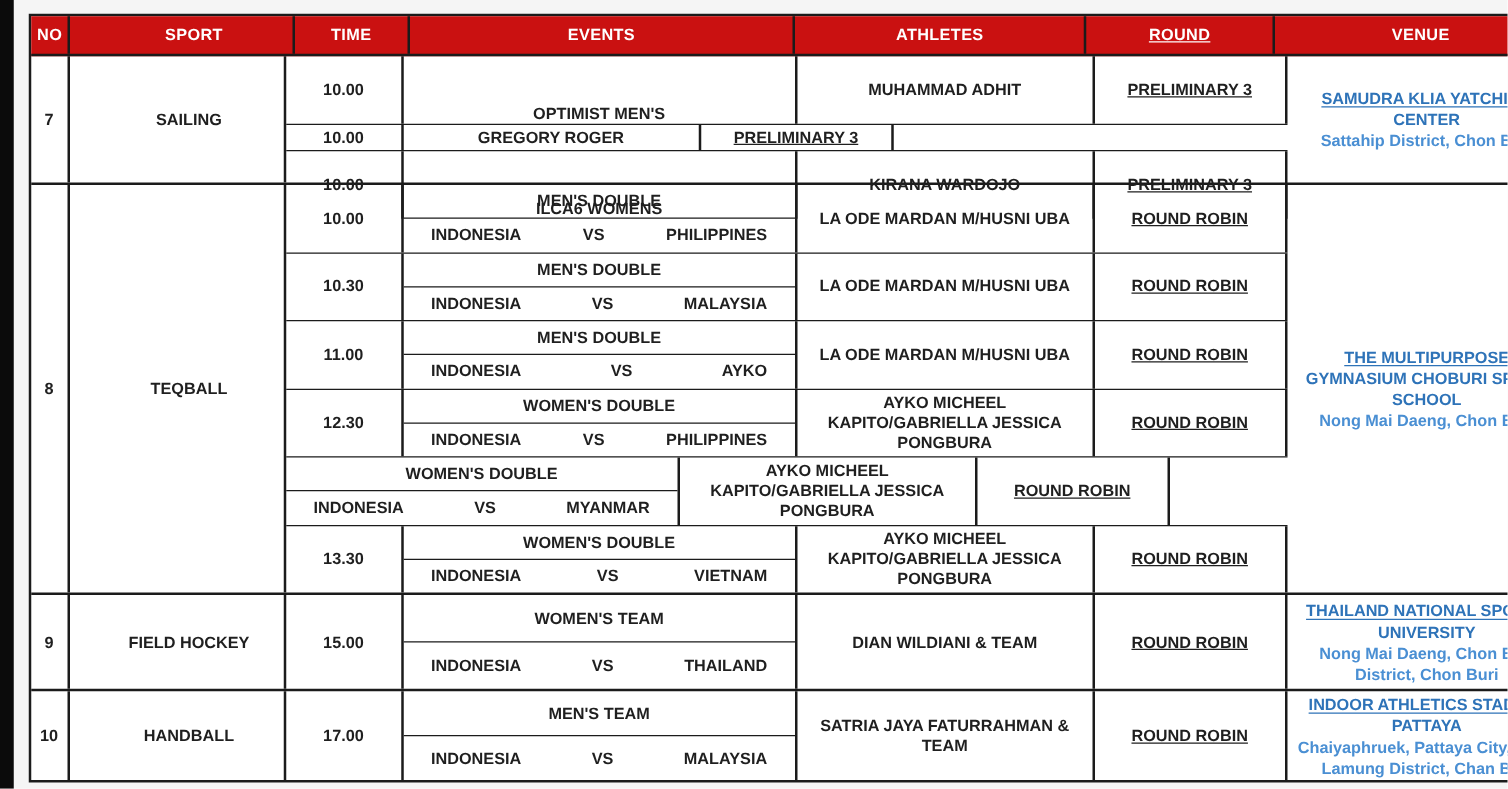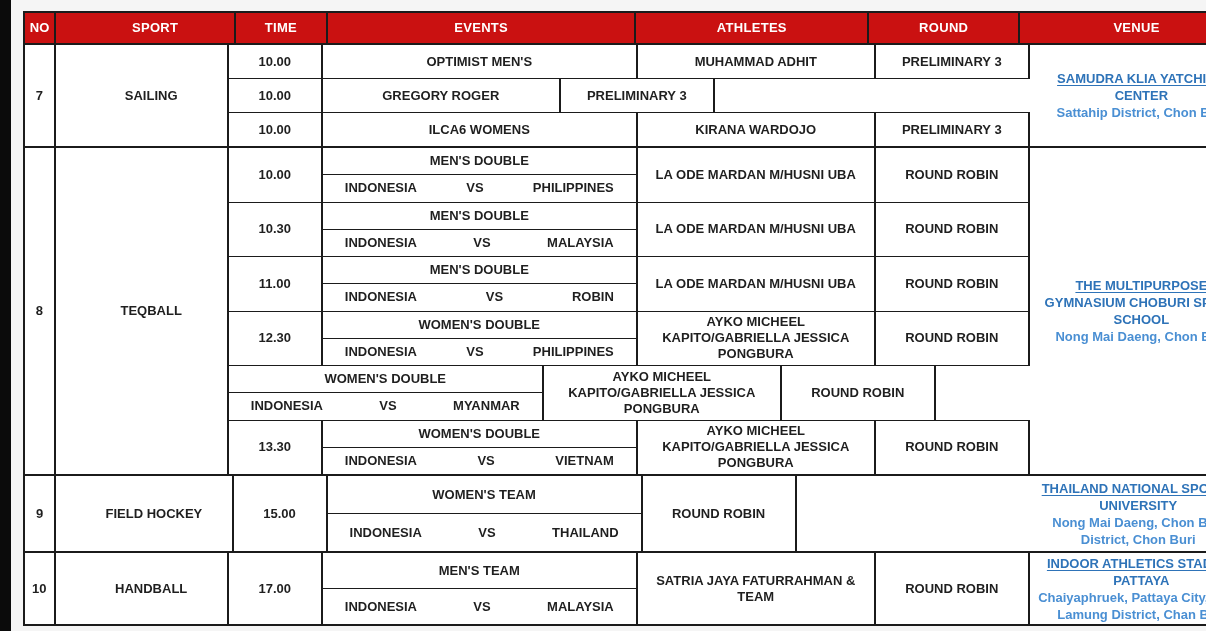--- a/index.html
+++ b/index.html
@@ -5,41 +5,41 @@
   :root{ --bd:#1b1b1b; }
   *{ box-sizing:border-box; margin:0; padding:0; }
   html,body{ width:1206px; height:631px; overflow:hidden; }
   body{ background:#f5f5f5; font-family:"Liberation Sans", sans-serif; }
   .screen{ position:relative; width:1206px; height:631px; overflow:hidden;padding-left:43px; }
   .left-strip{ position:absolute; left:0; top:0; width:11px; height:631px; background:#0b0b0b; }
   .schedule{ position:absolute; left:23px; top:11px; width:1232px; background:#fff;
              border:2px solid var(--bd); color:#1f1f1f; font-weight:700; font-size:13px; }
   
   .w-no{ width:32px; } .w-sport{ width:163px;margin-left:20px; } .w-time{ width:94px; }
-  .w-events{ width:315px; } .w-ath{ width:238px; } .w-round{ width:154px; }
+  .w-events{ width:315px; } .w-ath{ width:238px; } .w-round{ width:154px;text-decoration:underline; }
   .w-venue{ width:238px; }
   .cell{ display:flex; align-items:center; justify-content:center; text-align:center;
          border-right:2px solid var(--bd); line-height:16px; padding:2px 4px; }
   .cell.last{ border-right:none; }
   
   .hdr{ display:flex; height:32px; background:#ca1111; color:#ffffff; border-bottom:2px solid var(--bd); }
   .hdr .cell{ font-size:13px; letter-spacing:.3px; padding:0; }
   
   .grp{ display:flex; border-bottom:2px solid var(--bd); }
   .grp.last{ border-bottom:none; }
   .grp-sailing{ height:103px; } .grp-teqball{ height:328px; }
   .grp-hockey{ height:77px; } .grp-handball{ height:71px; }
   .subrows{ display:flex; flex-direction:column; width:820px; }
   .srow{ flex:1; display:flex; border-bottom:1px solid var(--bd); }
   .srow.last{ border-bottom:none; }
   
   .ev{ flex-direction:column; align-items:stretch; padding:0; }
   .ev-top{ flex:1; display:flex; align-items:center; justify-content:center; border-bottom:1px solid var(--bd); }
   .ev-bottom{ flex:1; display:flex; align-items:center; justify-content:space-between; padding:0 22px; }
-  .ev-single{ flex:1; display:flex; align-items:center; justify-content:center; }
+  .ev-single{ flex:1; display:flex; align-items:center; justify-content:center;margin-top:38px; }
   
   .venue{ flex-direction:column; justify-content:center; border-right:none; overflow:visible; }
   .vline{ white-space:nowrap; line-height:17px; }
   .vname{ color:#2e73b8; }
   .vname.first{ text-decoration:underline; text-underline-offset:2px; }
   .vaddr{ color:#4a8fd3; }
 </style>
 </head>
 <body>
 
@@ -126,21 +126,21 @@
           <div class="cell w-round">ROUND ROBIN</div>
         </div>
 
         <div class="srow">
           <div class="cell w-time">11.00</div>
           <div class="cell w-events ev">
             <div class="ev-top">MEN'S DOUBLE</div>
             <div class="ev-bottom">
               <span>INDONESIA</span>
               <span>VS</span>
-              <span>ROBIN</span>
+              <span>AYKO</span>
             </div>
           </div>
           <div class="cell w-ath">LA ODE MARDAN M/HUSNI UBA</div>
           <div class="cell w-round">ROUND ROBIN</div>
         </div>
 
         <div class="srow">
           <div class="cell w-time">12.30</div>
           <div class="cell w-events ev">
             <div class="ev-top">WOMEN'S DOUBLE</div>
@@ -199,20 +199,21 @@
         <div class="srow last">
           <div class="cell w-time">15.00</div>
           <div class="cell w-events ev">
             <div class="ev-top">WOMEN'S TEAM</div>
             <div class="ev-bottom">
               <span>INDONESIA</span>
               <span>VS</span>
               <span>THAILAND</span>
             </div>
           </div>
+          <div class="cell w-ath">DIAN WILDIANI &amp; TEAM</div>
           <div class="cell w-round">ROUND ROBIN</div>
         </div>
       </div>
       <div class="cell w-venue venue last">
         <div class="venue-link">
           <div class="vline vname first">THAILAND NATIONAL SPORTS</div>
           <div class="vline vname">UNIVERSITY</div>
         </div>
         <div class="vline vaddr">Nong Mai Daeng, Chon Buri</div>
         <div class="vline vaddr">District, Chon Buri</div>

